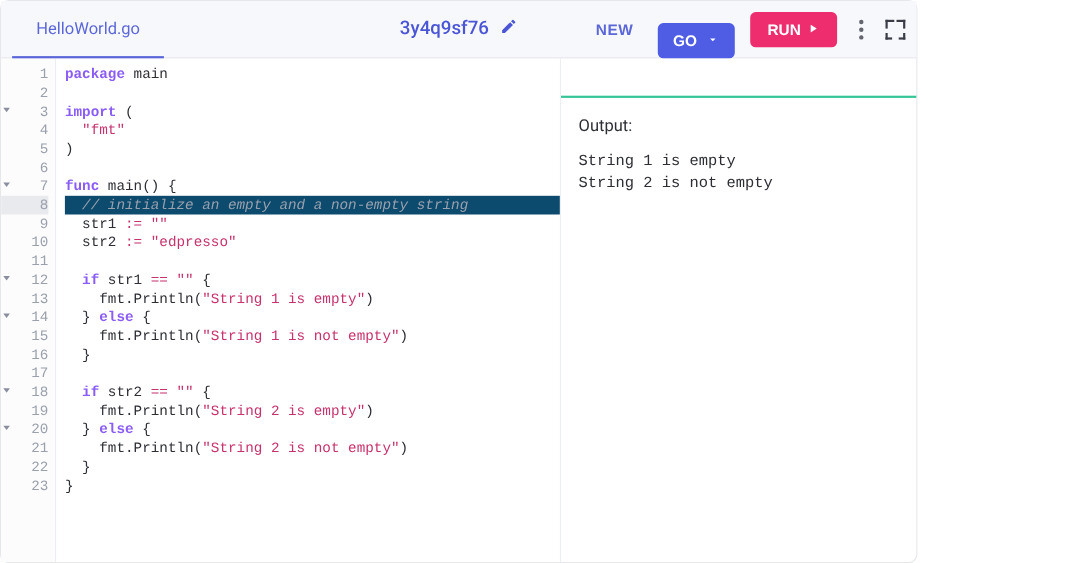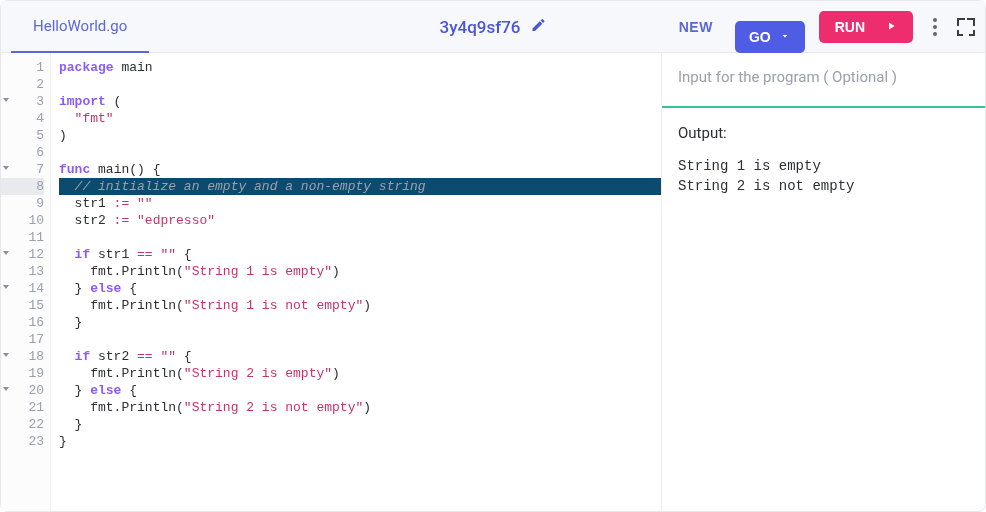--- a/index.html
+++ b/index.html
@@ -4,21 +4,21 @@
 <style>
   * { box-sizing: border-box; margin: 0; padding: 0; }
   body {
     font-family: -apple-system, BlinkMacSystemFont, "Segoe UI", Roboto, Helvetica, Arial, sans-serif;
     background: #fff;
     width: 986px;
     height: 512px;
     overflow: hidden;
   }
   .app {
-    width: 986px;
+    width: 834px;
     height: 512px;
     border: 1px solid #e5e7eb;
     border-radius: 8px;
     display: flex;
     flex-direction: column;
     position: relative;
   }
   .topbar {
     height: 52px;
     background: #f7f8fb;
@@ -84,21 +84,21 @@
   .btn-run {
     background: #ed2d6e;
     color: #fff;
     border: none;
     border-radius: 5px;
     padding: 8px 16px;
     font-size: 14px;
     font-weight: 600;
     display: flex;
     align-items: center;
-    gap: 20px;
+    gap: 5px;
     cursor: pointer;
   }
   .btn-run .play svg { width: 12px; height: 12px; fill: #fff; }
   .kebab {
     display: flex;
     flex-direction: column;
     gap: 3px;
     cursor: pointer;
     padding: 6px;
   }
@@ -284,21 +284,20 @@
           <div class="gline fold">20</div>
           <div class="gline">21</div>
           <div class="gline">22</div>
           <div class="gline">23</div>
         </div>
       <div class="code" id="code"><div class="line"><span class="kw">package</span> main</div><div class="line">&nbsp;</div><div class="line"><span class="kw">import</span> (</div><div class="line">  <span class="str">"fmt"</span></div><div class="line">)</div><div class="line">&nbsp;</div><div class="line"><span class="kw">func</span> <span class="fn">main</span>() {</div><div class="line hl">  <span class="com">// initialize an empty and a non-empty string</span></div><div class="line">  str1 <span class="op">:=</span> <span class="str">""</span></div><div class="line">  str2 <span class="op">:=</span> <span class="str">"edpresso"</span></div><div class="line">&nbsp;</div><div class="line">  <span class="kw">if</span> str1 <span class="op">==</span> <span class="str">""</span> {</div><div class="line">    fmt.<span class="fn">Println</span>(<span class="str">"String 1 is empty"</span>)</div><div class="line">  } <span class="kw">else</span> {</div><div class="line">    fmt.<span class="fn">Println</span>(<span class="str">"String 1 is not empty"</span>)</div><div class="line">  }</div><div class="line">&nbsp;</div><div class="line">  <span class="kw">if</span> str2 <span class="op">==</span> <span class="str">""</span> {</div><div class="line">    fmt.<span class="fn">Println</span>(<span class="str">"String 2 is empty"</span>)</div><div class="line">  } <span class="kw">else</span> {</div><div class="line">    fmt.<span class="fn">Println</span>(<span class="str">"String 2 is not empty"</span>)</div><div class="line">  }</div><div class="line">}</div></div>
     </div>
 
     <div class="io-pane">
       <div class="stdin-block">
-        <input class="stdin-input" placeholder="Input for the program ( Optional )" style="">
       </div>
       <div class="output-block">
         <div class="output-label">Output:</div>
         <div class="output-text">String 1 is empty
 String 2 is not empty</div>
       </div>
     </div>
   </div>
 
 </div>

